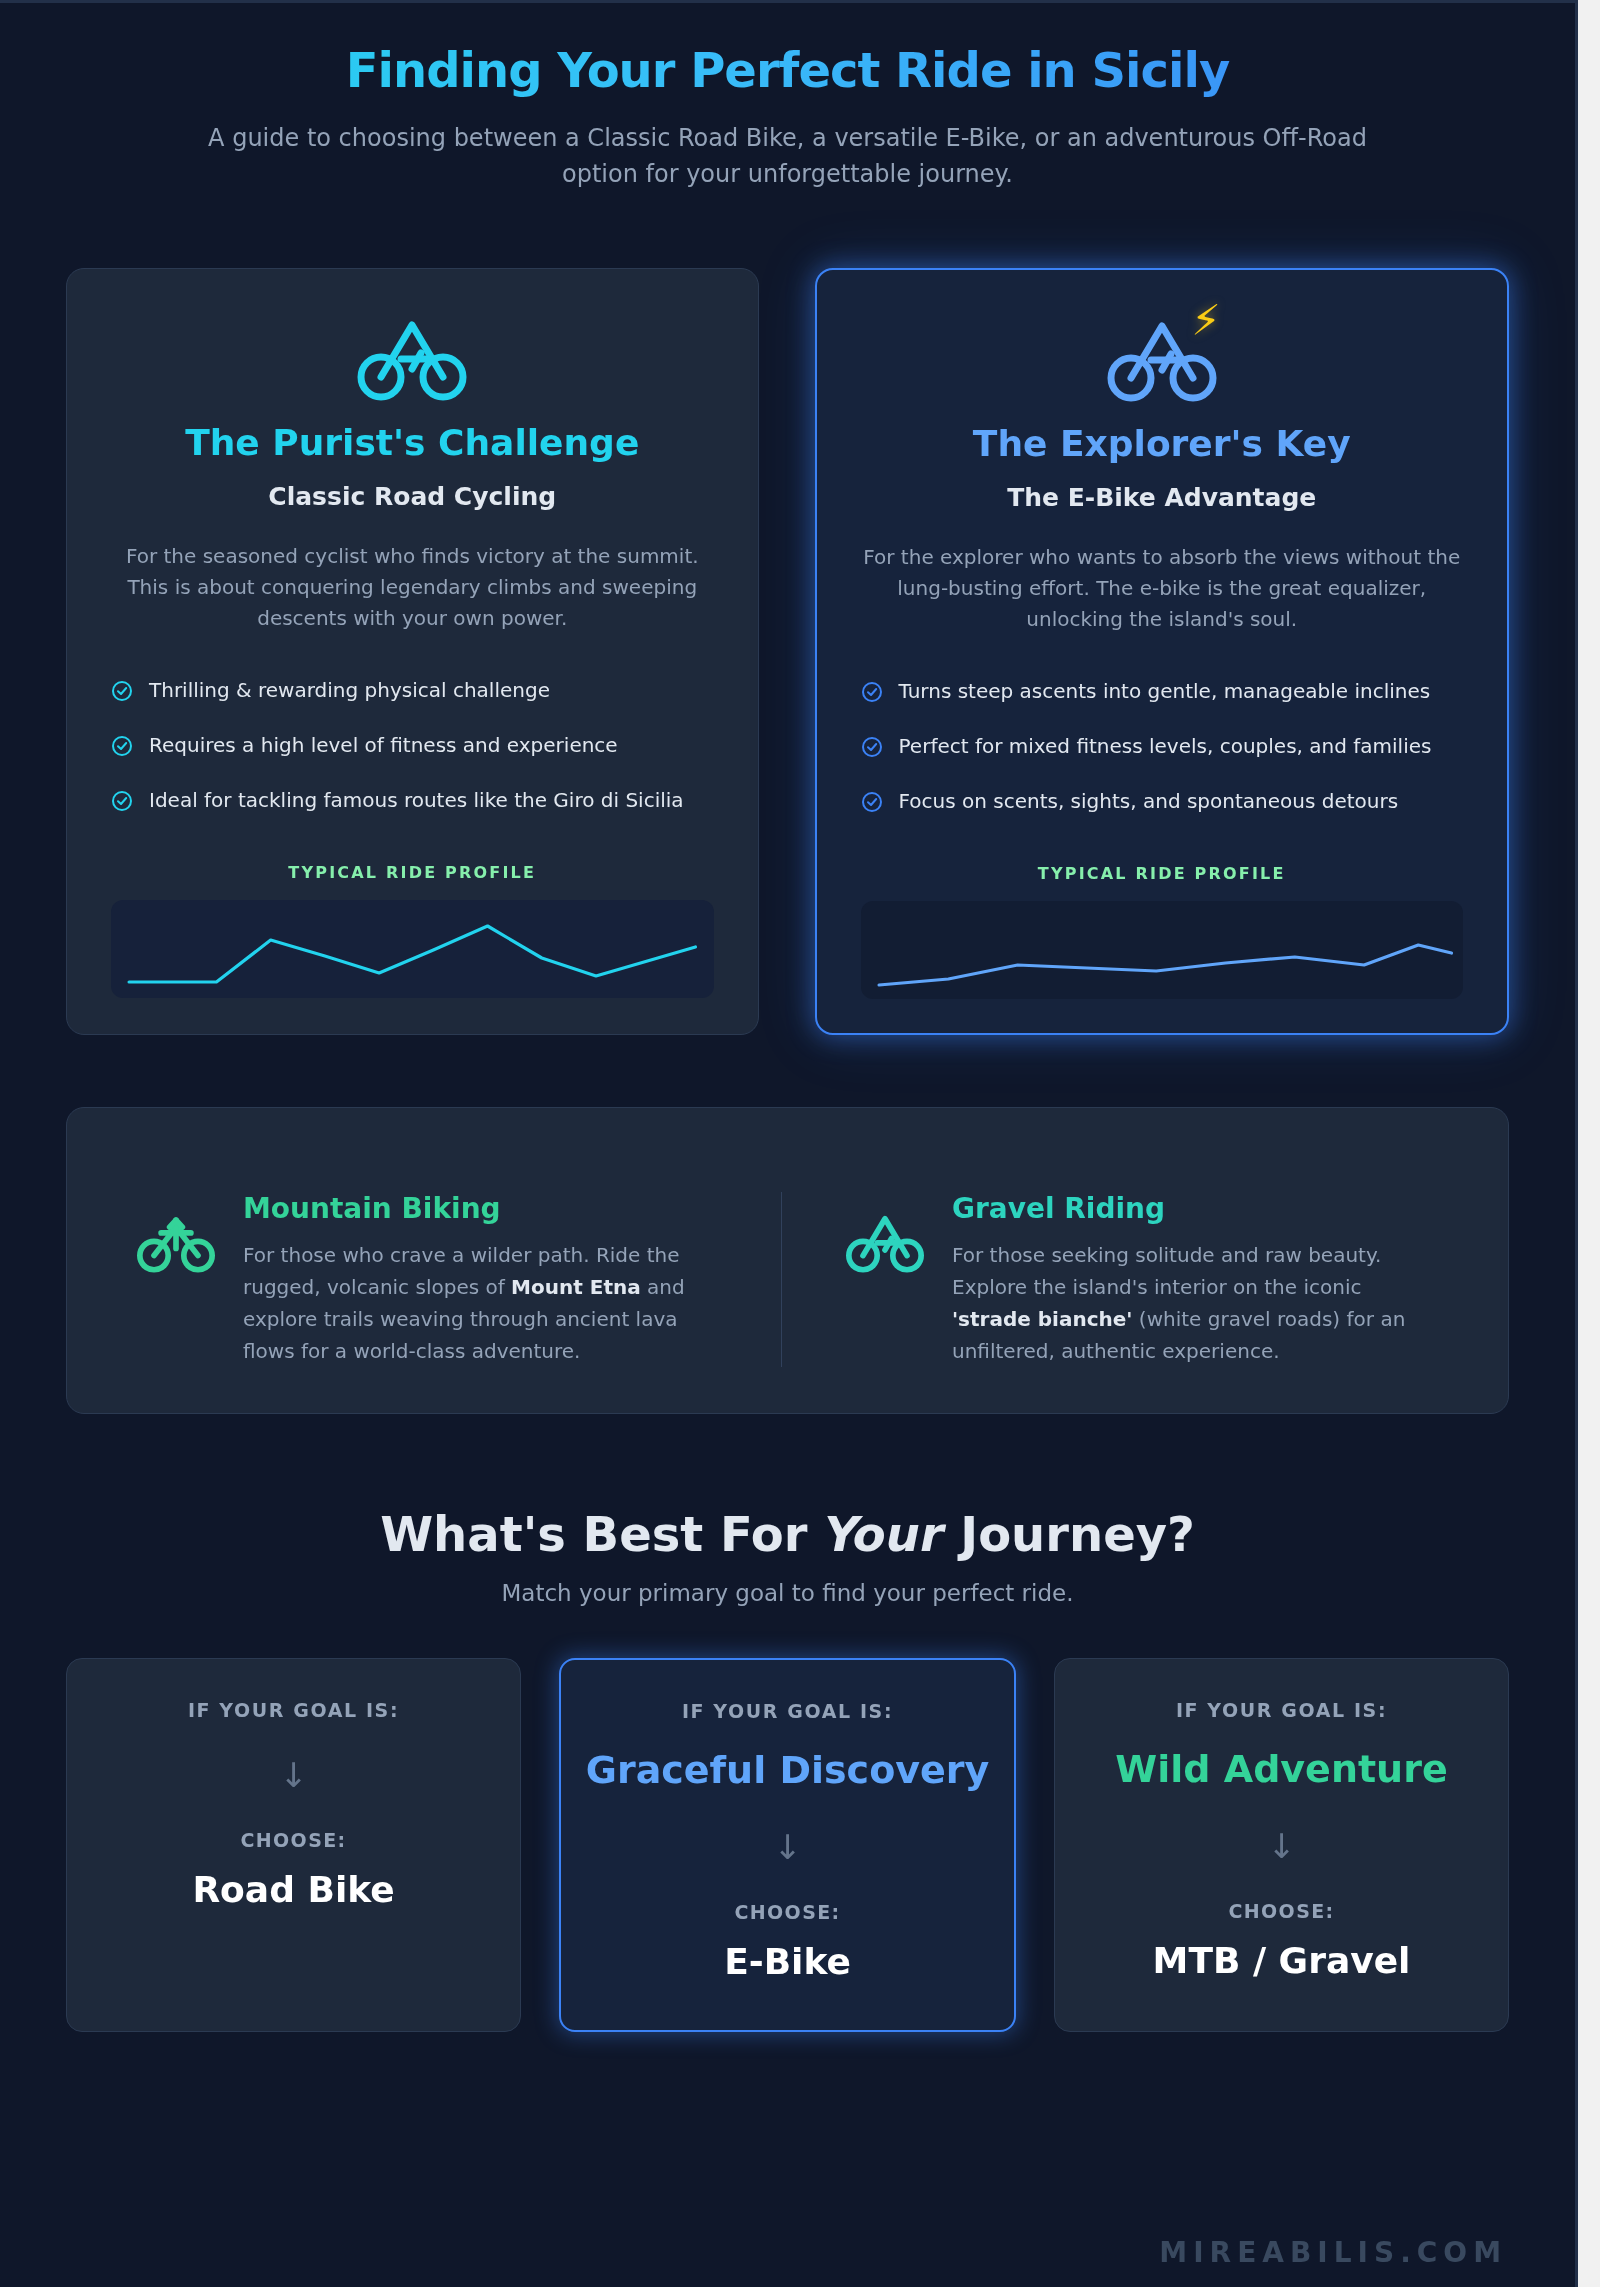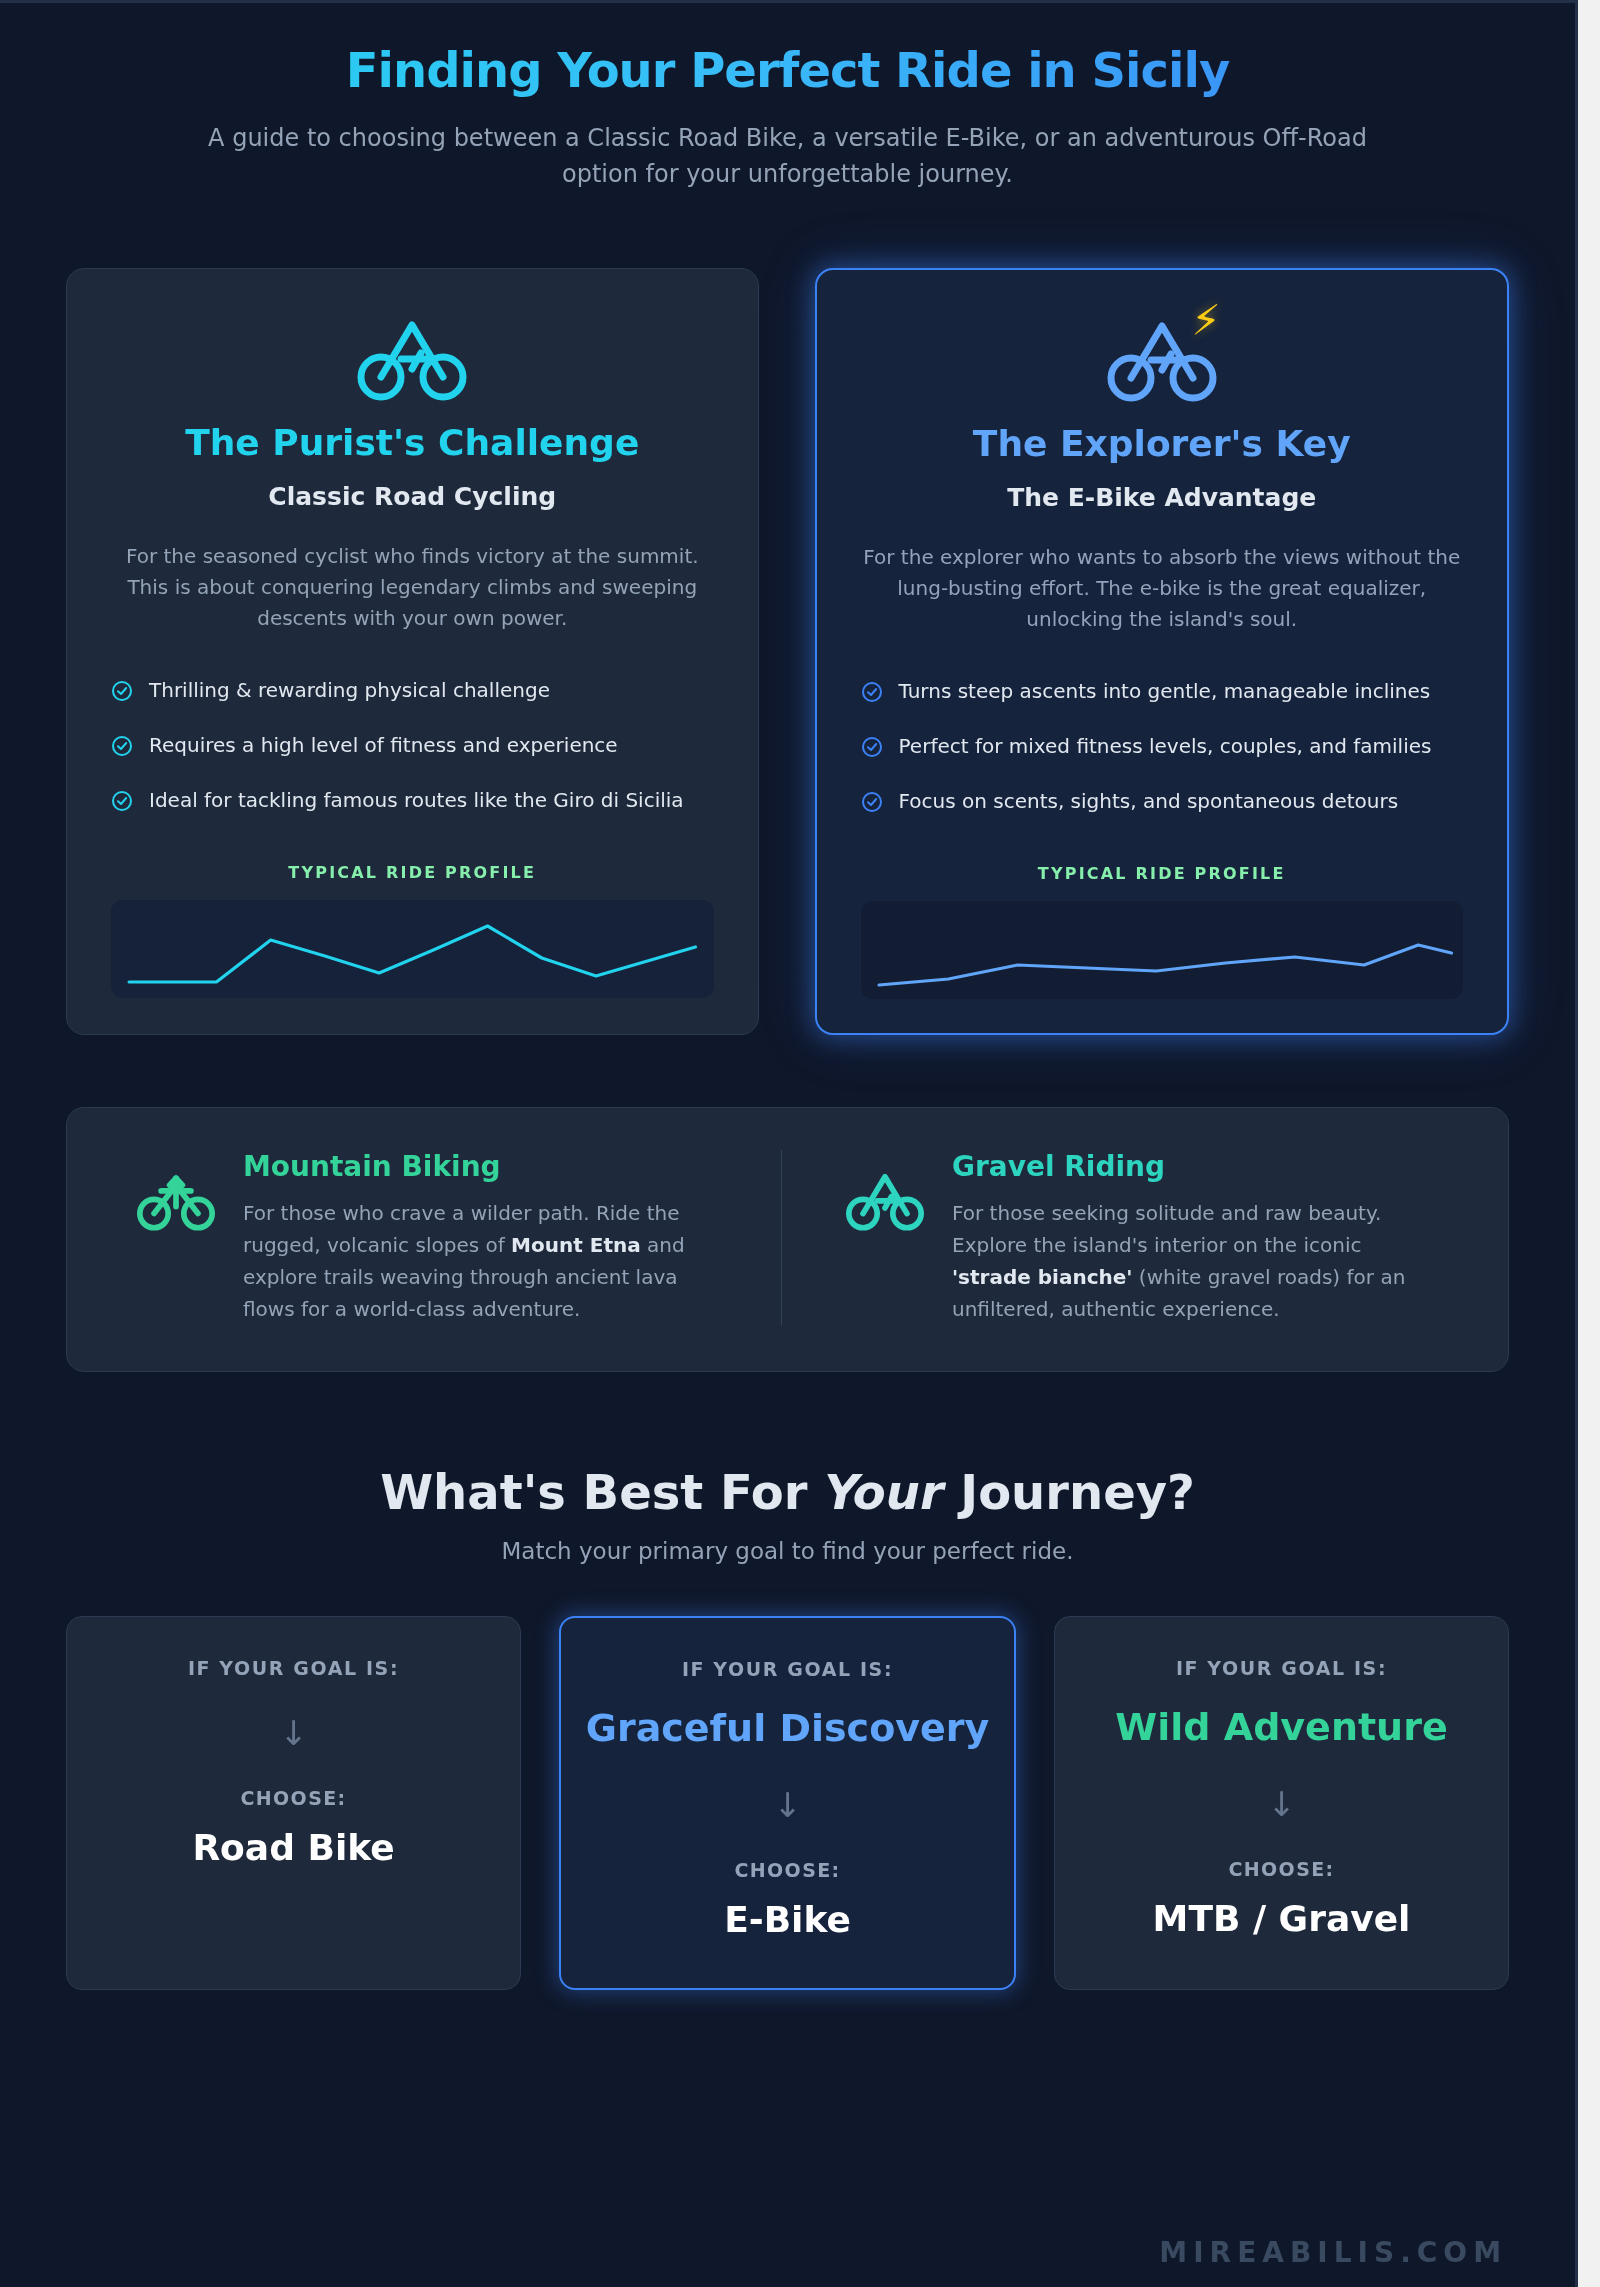--- a/index.html
+++ b/index.html
@@ -96,21 +96,21 @@
     margin:72px 66px 0;
     background:#1e293b; border:1px solid #2b3a52;
     border-radius:18px; padding:42px 56px 46px;
   }
   .offroad-title{
     text-align:center; font-size:44px; font-weight:700;
     background:linear-gradient(90deg,#34d399 0%,#2dd4bf 100%);
     -webkit-background-clip:text; background-clip:text;
     -webkit-text-fill-color:transparent; color:#34d399;
   }
-  .offroad-grid{ display:flex; }
+  .offroad-grid{ display:flex; margin-top:42px; }
   .offroad-col{ flex:1; display:flex; gap:28px; padding:0 14px; }
   .offroad-col.right{ border-left:1px solid #31415c; padding-left:64px; }
   .offroad-col.left{ padding-right:52px; }
   .off-icon{ flex:0 0 auto; padding-top:12px; }
   .off-h{ font-size:28px; font-weight:700; margin-bottom:14px; }
   .g-green{ color:#34d399; }
   .g-teal{ color:#2dd4bf; }
   .off-p{ font-size:20px; line-height:1.6; color:#94a3b8; }
   .off-p b{ color:#e2e8f0; font-weight:700; }
 

